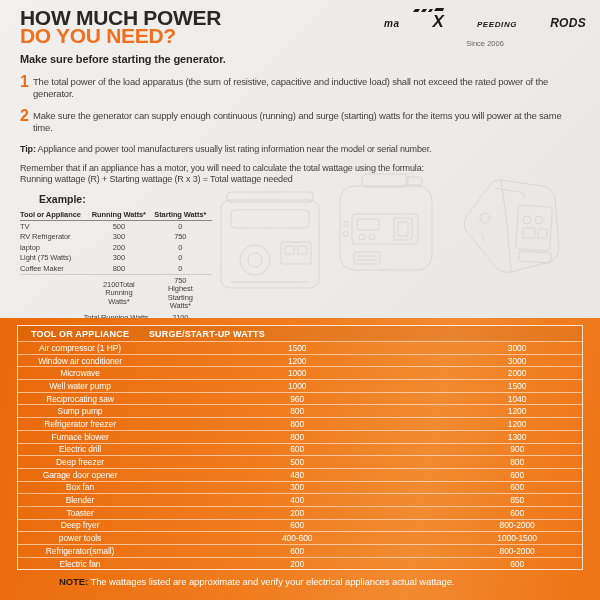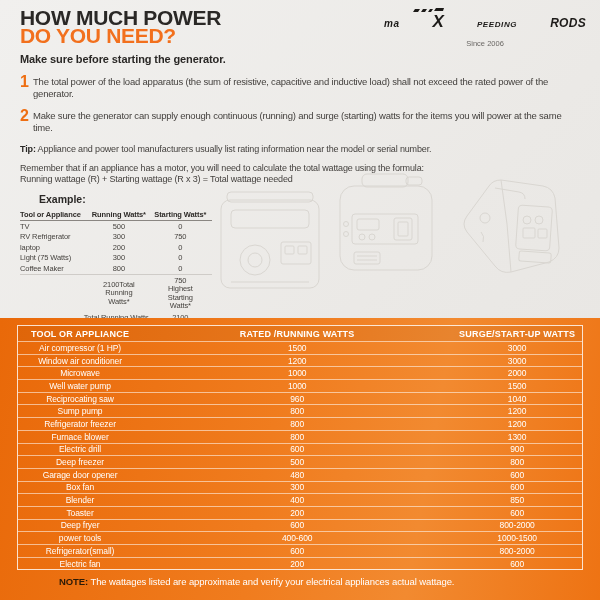--- a/index.html
+++ b/index.html
@@ -212,21 +212,20 @@
     <div class="ex-foot">*Wattages listed are approximate. Verify electrical appliances actual wattage.</div>
 
     <div class="intro">In general, the inductive load, especially motor drive device, produce a large starting current when starting up. The following table is for your reference when you connect these
 electrical appliances to the generator set.</div>
   </div>
 
   <div class="orange">
     <div class="power-table">
       <div class="pt-row pt-head">
         <div class="c1">TOOL OR APPLIANCE</div>
-        <div class="c2">RATED /RUNNING WATTS</div>
         <div class="c3">SURGE/START-UP WATTS</div>
       </div>
       <div id="main-rows">
           <div class="pt-row">
             <div class="c1">Air compressor (1 HP)</div>
             <div class="c2">1500</div>
             <div class="c3">3000</div>
           </div>
           <div class="pt-row">
             <div class="c1">Window air conditioner</div>

